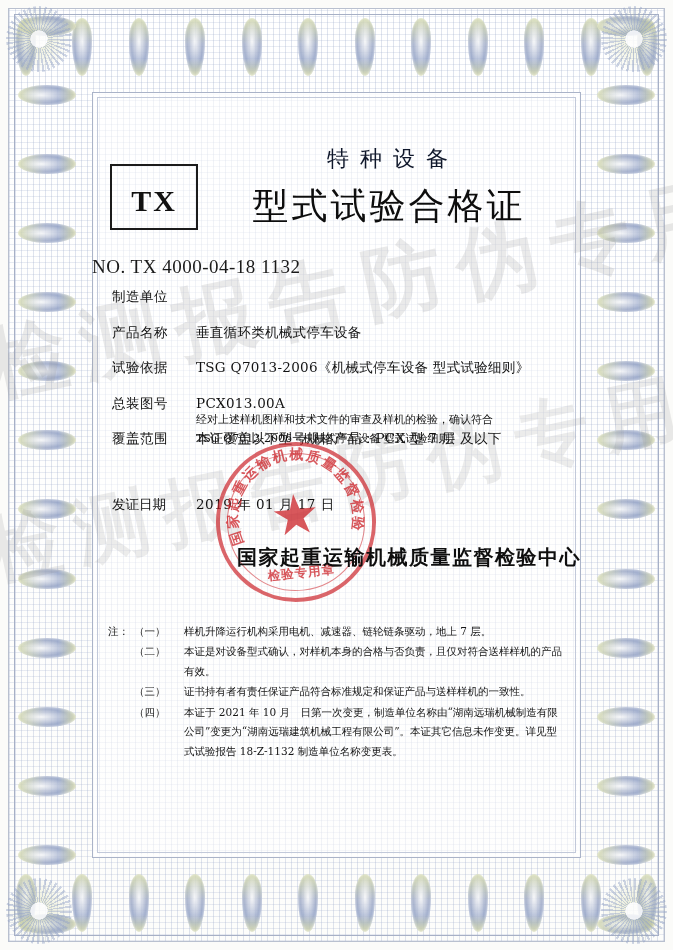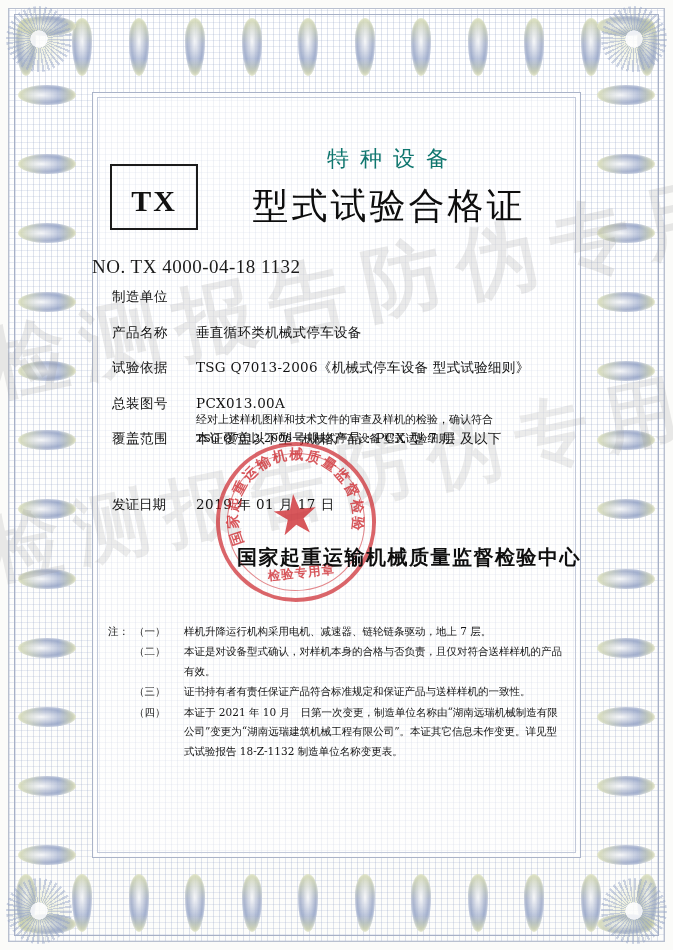--- a/index.html
+++ b/index.html
@@ -158,21 +158,21 @@
     position: absolute;
     left: 110px;
     right: 8px;
     top: 52px;
     text-align: center;
   }
   .title-sub {
     font-family: "DejaVu Serif", serif;
     font-size: 22px;
     letter-spacing: 11px;
-    color: #0f766e;
+    color: #0f172a;
     margin-bottom: 8px;
     text-indent: 11px;
   }
   .title-main {
     font-family: "DejaVu Serif", serif;
     font-size: 36px;
     font-weight: normal;
     letter-spacing: 3px;
     color: #0d0d0d;
     text-indent: 3px;

